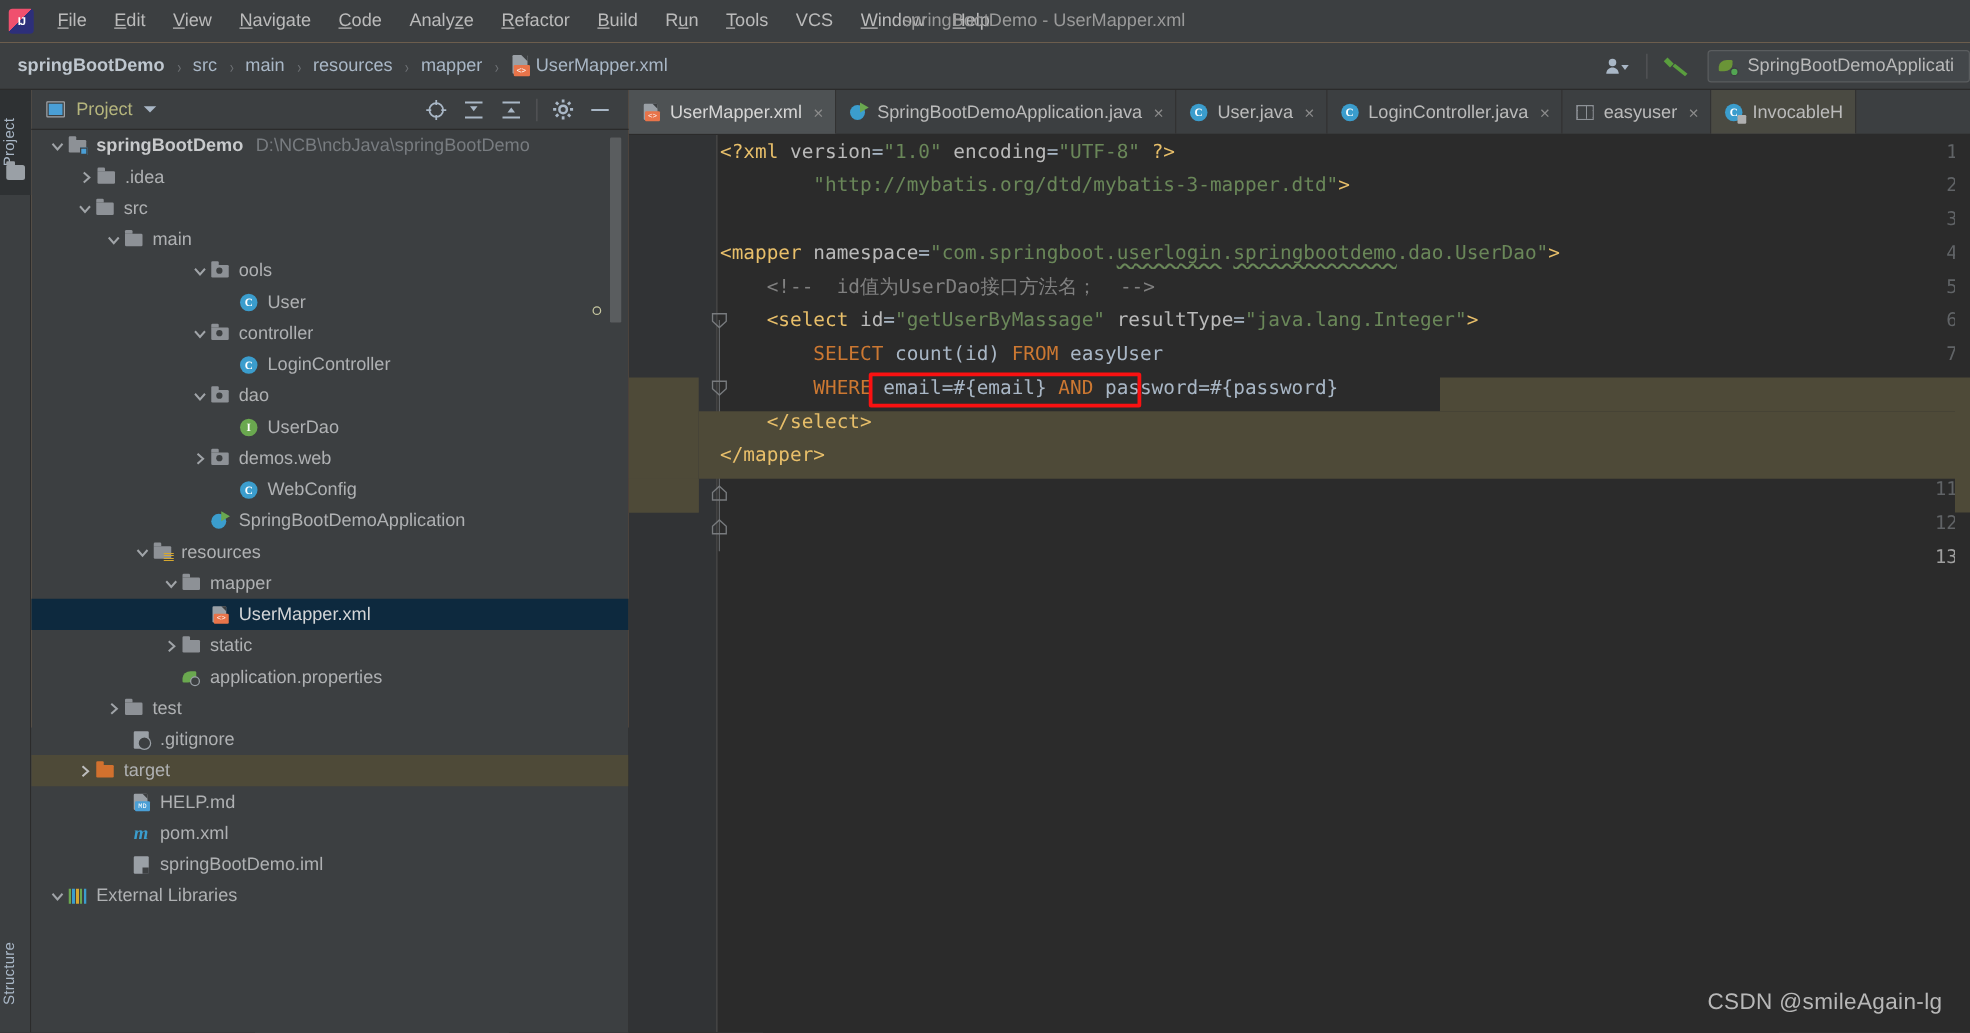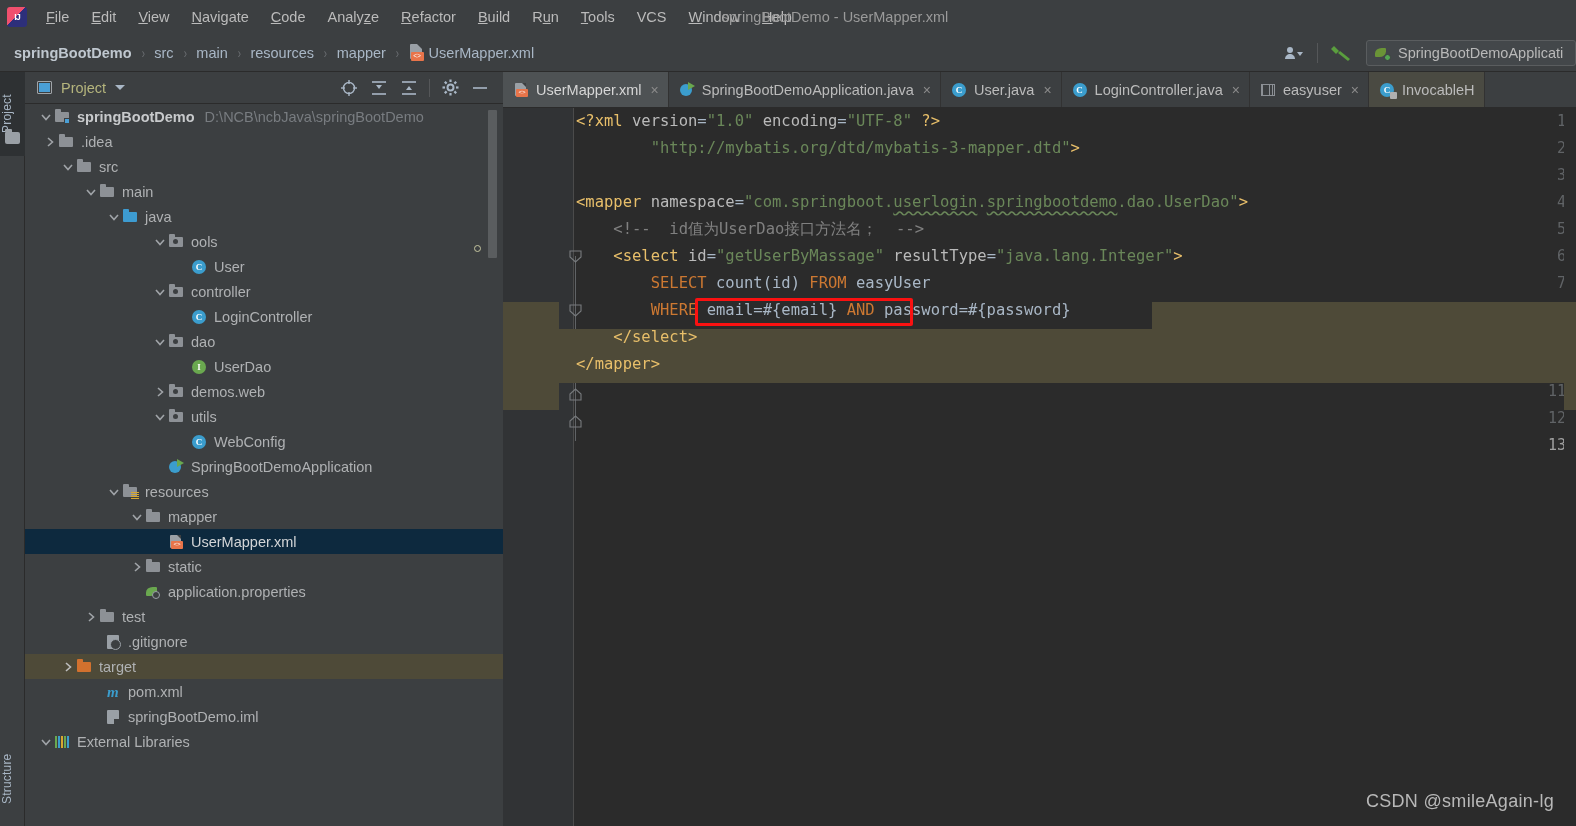--- a/index.html
+++ b/index.html
@@ -466,21 +466,21 @@
           </span>
         <span class="ico">
             <span class="folder">
               <span class="tag"></span>
             </span>
           </span>
         <span class="tlabel bold">springBootDemo</span>
         <span class="tpath">D:\NCB\ncbJava\springBootDemo</span>
       </div>
 
-      <div class="trow" style="padding-left:17px">
+      <div class="trow" style="padding-left:36px">
         <span class="twist">
             <svg width="16" height="16" viewBox="0 0 16 16">
               <path d="M6 4 L10.5 8 L6 12" fill="none" stroke="#a0a4a8" stroke-width="1.6"></path>
             </svg>
           </span>
         <span class="ico">
             <span class="folder"></span>
           </span>
         <span class="tlabel">.idea</span>
       </div>
@@ -502,113 +502,91 @@
             <svg width="16" height="16" viewBox="0 0 16 16">
               <path d="M4 6 L8 10.5 L12 6" fill="none" stroke="#a0a4a8" stroke-width="1.6"></path>
             </svg>
           </span>
         <span class="ico">
             <span class="folder"></span>
           </span>
         <span class="tlabel">main</span>
       </div>
 
-      <div class="trow" style="padding-left:81px">
+
+
+      <div class="trow" style="padding-left:127px">
         <span class="twist">
             <svg width="16" height="16" viewBox="0 0 16 16">
               <path d="M4 6 L8 10.5 L12 6" fill="none" stroke="#a0a4a8" stroke-width="1.6"></path>
             </svg>
           </span>
         <span class="ico">
-            <span class="folder blue"></span>
-          </span>
-        <span class="tlabel">java</span>
-      </div>
-
+            <span class="pkg"></span>
+          </span>
+        <span class="tlabel">ools</span>
+      </div>
+
+      <div class="trow" style="padding-left:166px">
+        <span class="ico">
+            <span class="circ c">C</span>
+          </span>
+        <span class="tlabel">User</span>
+      </div>
 
       <div class="trow" style="padding-left:127px">
         <span class="twist">
             <svg width="16" height="16" viewBox="0 0 16 16">
               <path d="M4 6 L8 10.5 L12 6" fill="none" stroke="#a0a4a8" stroke-width="1.6"></path>
             </svg>
           </span>
         <span class="ico">
             <span class="pkg"></span>
           </span>
-        <span class="tlabel">ools</span>
+        <span class="tlabel">controller</span>
       </div>
 
       <div class="trow" style="padding-left:166px">
         <span class="ico">
             <span class="circ c">C</span>
           </span>
-        <span class="tlabel">User</span>
+        <span class="tlabel">LoginController</span>
       </div>
 
       <div class="trow" style="padding-left:127px">
         <span class="twist">
             <svg width="16" height="16" viewBox="0 0 16 16">
               <path d="M4 6 L8 10.5 L12 6" fill="none" stroke="#a0a4a8" stroke-width="1.6"></path>
             </svg>
           </span>
         <span class="ico">
             <span class="pkg"></span>
           </span>
-        <span class="tlabel">controller</span>
+        <span class="tlabel">dao</span>
       </div>
 
       <div class="trow" style="padding-left:166px">
         <span class="ico">
-            <span class="circ c">C</span>
-          </span>
-        <span class="tlabel">LoginController</span>
+            <span class="circ i">I</span>
+          </span>
+        <span class="tlabel">UserDao</span>
       </div>
 
       <div class="trow" style="padding-left:127px">
         <span class="twist">
             <svg width="16" height="16" viewBox="0 0 16 16">
-              <path d="M4 6 L8 10.5 L12 6" fill="none" stroke="#a0a4a8" stroke-width="1.6"></path>
+              <path d="M6 4 L10.5 8 L6 12" fill="none" stroke="#a0a4a8" stroke-width="1.6"></path>
             </svg>
           </span>
         <span class="ico">
             <span class="pkg"></span>
           </span>
-        <span class="tlabel">dao</span>
-      </div>
-
-      <div class="trow" style="padding-left:166px">
-        <span class="ico">
-            <span class="circ i">I</span>
-          </span>
-        <span class="tlabel">UserDao</span>
-      </div>
-
-      <div class="trow" style="padding-left:127px">
-        <span class="twist">
-            <svg width="16" height="16" viewBox="0 0 16 16">
-              <path d="M6 4 L10.5 8 L6 12" fill="none" stroke="#a0a4a8" stroke-width="1.6"></path>
-            </svg>
-          </span>
-        <span class="ico">
-            <span class="pkg"></span>
-          </span>
         <span class="tlabel">demos.web</span>
       </div>
 
-      <div class="trow" style="padding-left:127px">
-        <span class="twist">
-            <svg width="16" height="16" viewBox="0 0 16 16">
-              <path d="M4 6 L8 10.5 L12 6" fill="none" stroke="#a0a4a8" stroke-width="1.6"></path>
-            </svg>
-          </span>
-        <span class="ico">
-            <span class="pkg"></span>
-          </span>
-        <span class="tlabel">utils</span>
-      </div>
 
       <div class="trow" style="padding-left:166px">
         <span class="ico">
             <span class="circ c">C</span>
           </span>
         <span class="tlabel">WebConfig</span>
       </div>
 
       <div class="trow" style="padding-left:143px">
         <span class="ico">
@@ -703,20 +681,29 @@
             <svg width="16" height="16" viewBox="0 0 16 16">
               <path d="M6 4 L10.5 8 L6 12" fill="none" stroke="#bdbdbd" stroke-width="1.6"></path>
             </svg>
           </span>
         <span class="ico">
             <span class="folder orange"></span>
           </span>
         <span class="tlabel">target</span>
       </div>
 
+      <div class="trow" style="padding-left:80px">
+        <span class="ico">
+          <span class="xmlfile mdfile">
+              <span class="pg"></span>
+              <span class="bdg">MD</span>
+            </span>
+        </span>
+        <span class="tlabel">HELP.md</span>
+      </div>
 
       <div class="trow" style="padding-left:80px">
         <span class="ico"><span class="mvn">m</span></span>
         <span class="tlabel">pom.xml</span>
       </div>
 
       <div class="trow" style="padding-left:80px">
         <span class="ico">
             <span class="iml"></span>
           </span>

